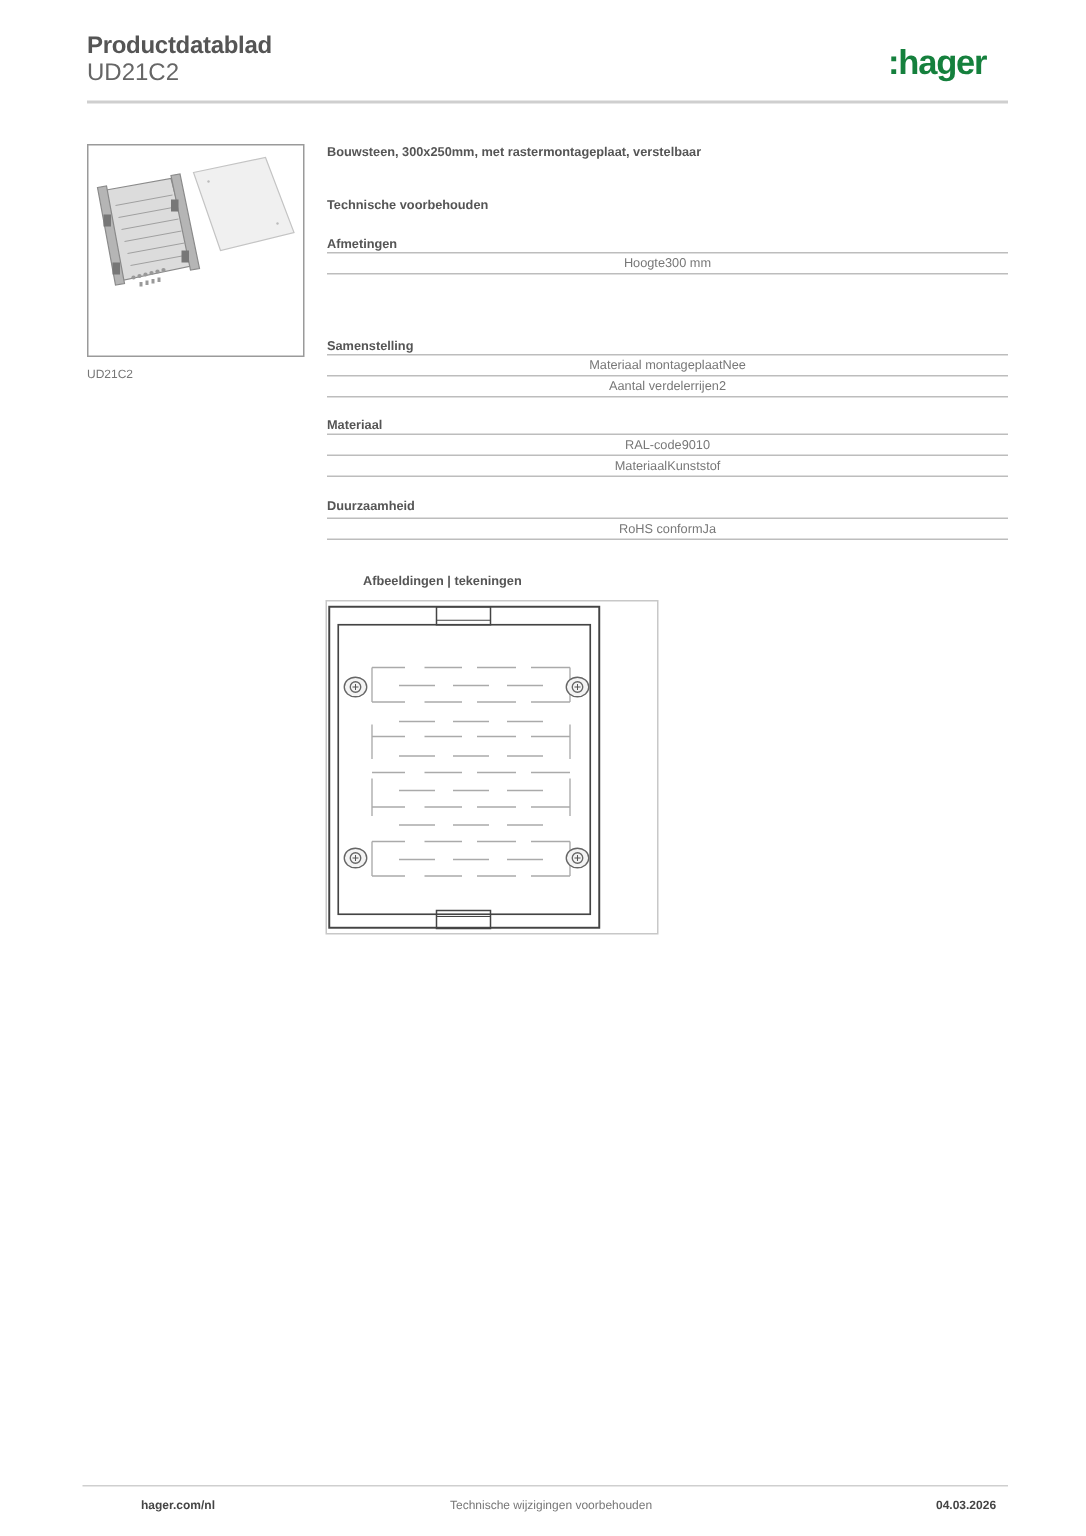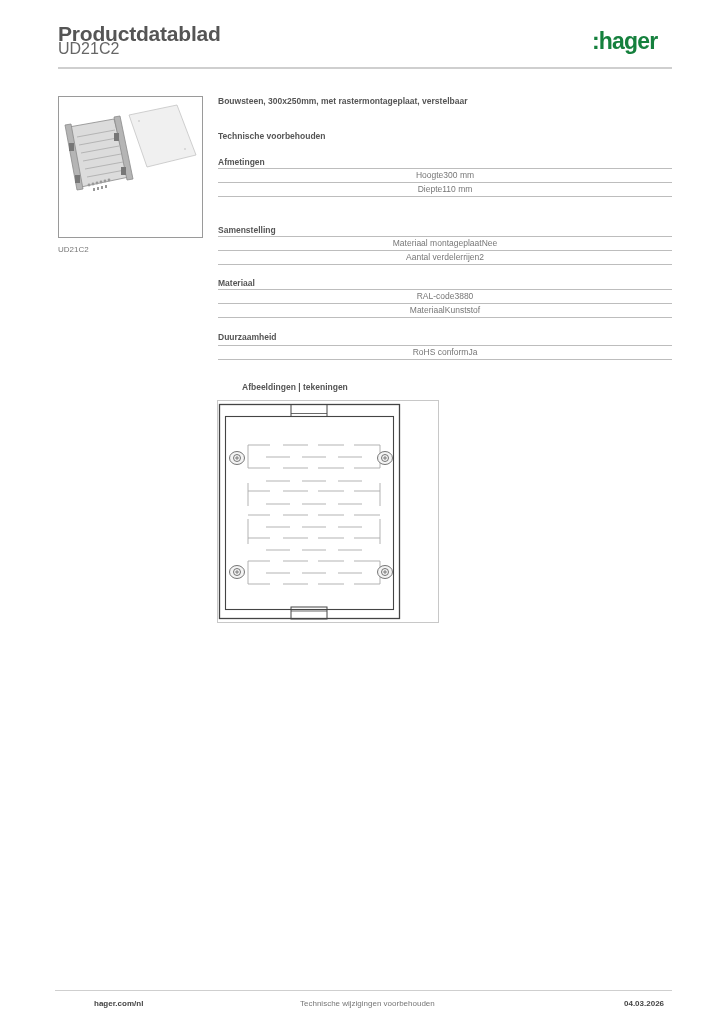--- a/index.html
+++ b/index.html
@@ -1,18 +1,18 @@
 <!DOCTYPE html>
 <html><head>
 <meta charset="utf-8">
 <style>
   html, body { margin:0; padding:0; background:#ffffff; }
   body { width:724px; height:1024px; position:relative; font-family:"Liberation Sans", sans-serif; color:#555; overflow:hidden; }
   .abs { position:absolute; }
-  .title { left:58px; top:22px; font-size:21px; font-weight:bold; color:#555; letter-spacing:-0.2px; }
+  .title { left:58px; top:22px; font-size:16px; font-weight:bold; color:#555; letter-spacing:-0.2px; }
   .subtitle { left:58px; top:40px; font-size:16px; color:#666; }
   .logo { left:592px; top:28px; font-size:23px; font-weight:bold; color:#15803d; letter-spacing:-0.8px; }
   .header-rule { left:58px; top:67px; width:614px; height:2px; background:#cfcfcf; }
   .thumb-box { left:58px; top:96px; width:145px; height:142px; border:1px solid #9a9a9a; box-sizing:border-box; }
   .thumb-label { left:58px; top:245px; font-size:8px; color:#777; }
   .desc { left:218px; top:96px; font-size:8.5px; font-weight:bold; color:#555; }
   .tech-head { left:218px; top:131px; font-size:8.5px; font-weight:bold; color:#555; }
   .spec { left:218px; width:454px; font-size:8.5px; }
   .group-title { font-weight:bold; color:#555; height:12px; line-height:12px; border-bottom:1px solid #bdbdbd; }
   .row { display:flex; justify-content:center; height:13px; line-height:13px; border-bottom:1px solid #bdbdbd; color:#777; }
@@ -74,43 +74,39 @@
 
 <div class="abs desc">Bouwsteen, 300x250mm, met rastermontageplaat, verstelbaar</div>
 <div class="abs tech-head">Technische voorbehouden</div>
 
 <div class="abs spec" style="top:156px;">
   <div class="group-title">Afmetingen</div>
   <div class="row">
       <span>Hoogte</span>
       <span>300 mm</span>
     </div>
-  <div class="row">
-      <span>Diepte</span>
-      <span>110 mm</span>
-    </div>
 </div>
 
 <div class="abs spec" style="top:224px;">
   <div class="group-title">Samenstelling</div>
   <div class="row">
       <span>Materiaal montageplaat</span>
       <span>Nee</span>
     </div>
   <div class="row">
       <span>Aantal verdelerrijen</span>
       <span>2</span>
     </div>
 </div>
 
 <div class="abs spec" style="top:277px;">
   <div class="group-title">Materiaal</div>
   <div class="row">
       <span>RAL-code</span>
-      <span>3880</span>
+      <span>9010</span>
     </div>
   <div class="row">
       <span>Materiaal</span>
       <span>Kunststof</span>
     </div>
 </div>
 
 <div class="abs spec" style="top:331px;">
   <div class="group-title" style="height:14px;line-height:12px;">Duurzaamheid</div>
   <div class="row">

